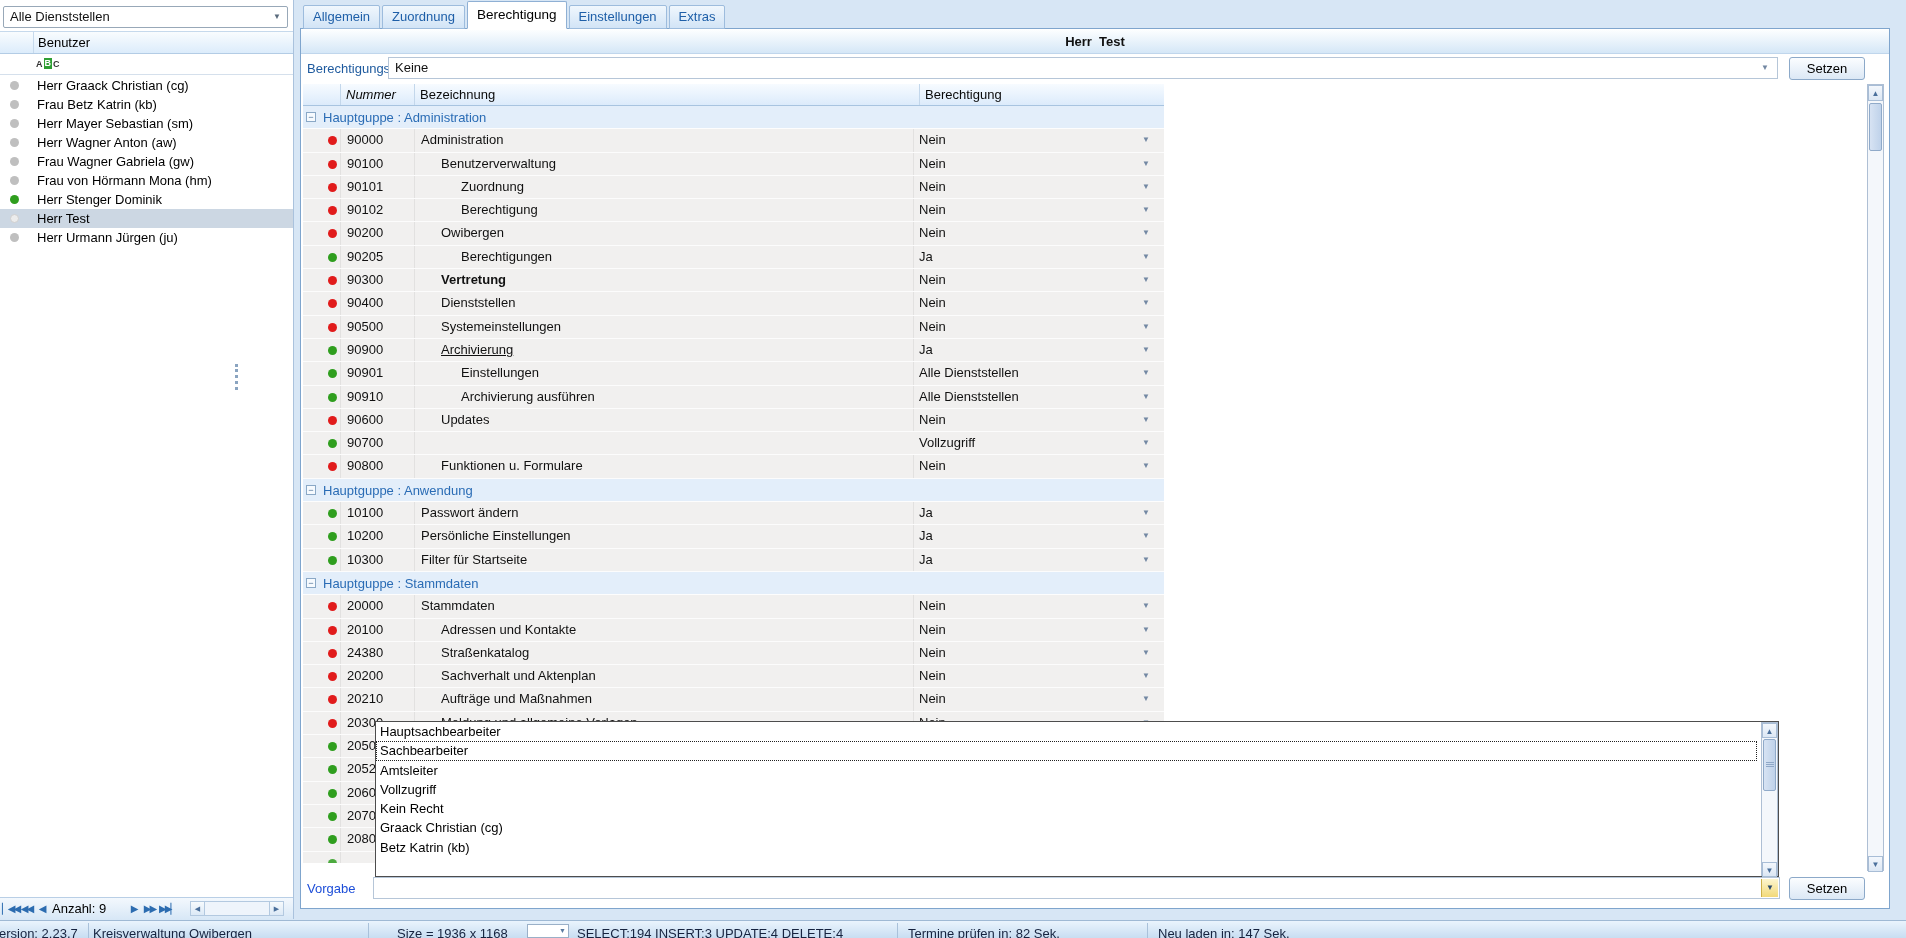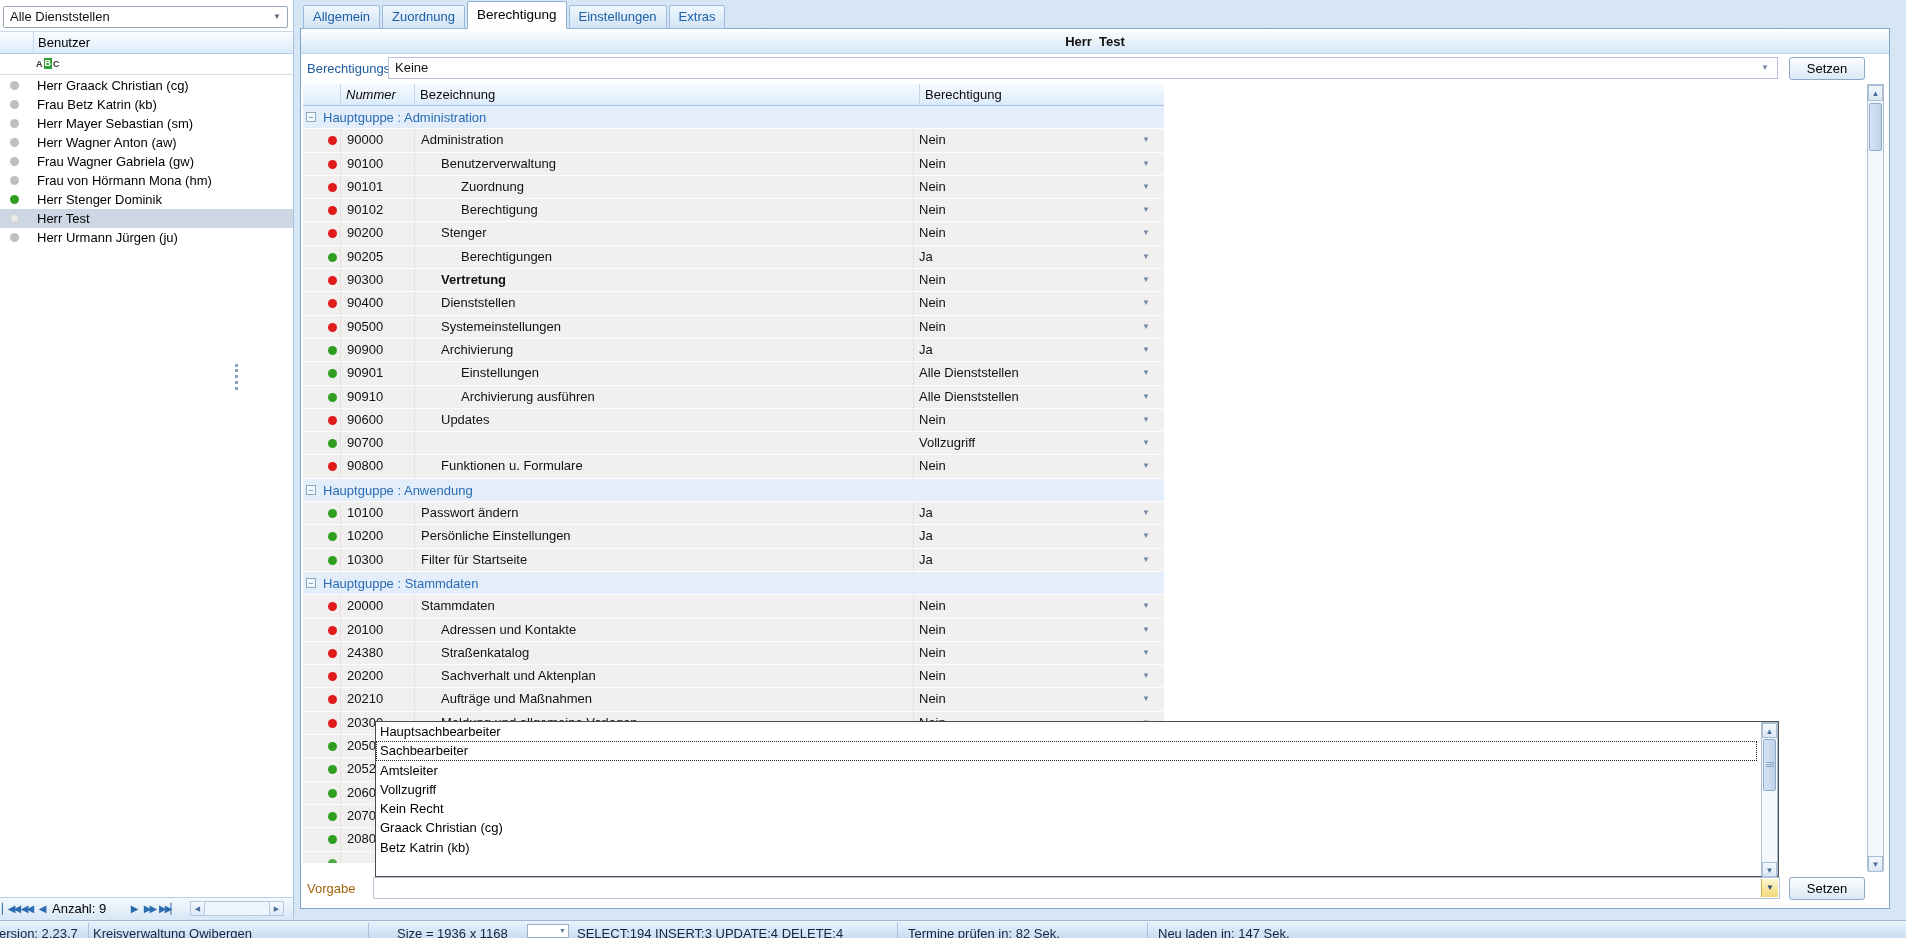--- a/index.html
+++ b/index.html
@@ -92,21 +92,21 @@
   .opt{height:19.25px;line-height:19px;padding-left:4px;color:#000;position:relative;width:1381px;box-sizing:border-box;}
   .opt.focus{outline:1px dotted #222;outline-offset:-1px;}
   #popup-scroll{position:absolute;right:0;top:0;width:17px;height:154px;}
   #popup-scroll .up{top:0;height:15px;line-height:15px;}
   #popup-scroll .down{top:139px;height:15px;line-height:15px;}
   #popup-scroll .sb-thumb{top:16px;height:52px;}
   .grip{position:absolute;left:2px;top:22px;width:8px;border-top:1px solid #8fa8c8;border-bottom:1px solid #8fa8c8;height:3px;}
   .grip:after{content:"";position:absolute;left:0;top:1px;width:8px;border-top:1px solid #8fa8c8;}
 
   
-  #vorgabe-label{left:307px;top:881px;color:#a16207;}
+  #vorgabe-label{left:307px;top:881px;color:#1d4ed8;}
   #vorgabe-input{left:373px;top:877px;width:1407px;height:22px;background:#fff;border:1px solid #b6c6d8;box-sizing:border-box;}
   #vorgabe-btn{position:absolute;right:1px;top:1px;width:16px;height:18px;background:linear-gradient(#fdf6cf,#f2d979);
                border-left:1px solid #cdb14a;color:#2b4a6b;font-size:8px;text-align:center;line-height:18px;}
 
   
   #statusbar{left:0;top:920px;width:1906px;height:18px;background:linear-gradient(#eaf4fd,#c6dcf1);border-top:1px solid #9fb9d4;overflow:hidden;}
   #statusbar .seg{position:absolute;top:3px;line-height:20px;color:#16233f;white-space:nowrap;}
   #statusbar .sep{position:absolute;top:2px;height:16px;border-left:1px solid #a9c1da;}
   #status-combo{position:absolute;left:527px;top:3px;width:42px;height:14px;background:#fff;border:1px solid #9ab0c8;box-sizing:border-box;}
   #status-combo .cmb-arrow{position:absolute;right:2px;top:0;color:#5a7ba0;font-size:7px;line-height:12px;}
@@ -245,21 +245,21 @@
         </div>
     <div class="c c1">90102</div>
     <div class="c c2" style="padding-left: 46px;">Berechtigung</div>
     <div class="c c3"><span class="pv">Nein</span><span class="row-arrow">▼</span></div>
   </div>
       <div class="irow">
     <div class="c c0">
           <span class="dot red"></span>
         </div>
     <div class="c c1">90200</div>
-    <div class="c c2" style="padding-left: 26px;">Stenger</div>
+    <div class="c c2" style="padding-left: 26px;">Owibergen</div>
     <div class="c c3"><span class="pv">Nein</span><span class="row-arrow">▼</span></div>
   </div>
       <div class="irow">
     <div class="c c0">
           <span class="dot green"></span>
         </div>
     <div class="c c1">90205</div>
     <div class="c c2" style="padding-left: 46px;">Berechtigungen</div>
     <div class="c c3"><span class="pv">Ja</span><span class="row-arrow">▼</span></div>
   </div>
@@ -285,21 +285,21 @@
         </div>
     <div class="c c1">90500</div>
     <div class="c c2" style="padding-left: 26px;">Systemeinstellungen</div>
     <div class="c c3"><span class="pv">Nein</span><span class="row-arrow">▼</span></div>
   </div>
       <div class="irow">
     <div class="c c0">
           <span class="dot green"></span>
         </div>
     <div class="c c1">90900</div>
-    <div class="c c2" style="padding-left: 26px;">Archivierung</div>
+    <div class="c c2" style="padding-left: 26px; text-decoration: underline;">Archivierung</div>
     <div class="c c3"><span class="pv">Ja</span><span class="row-arrow">▼</span></div>
   </div>
       <div class="irow">
     <div class="c c0">
           <span class="dot green"></span>
         </div>
     <div class="c c1">90901</div>
     <div class="c c2" style="padding-left: 46px;">Einstellungen</div>
     <div class="c c3"><span class="pv">Alle Dienststellen</span><span class="row-arrow">▼</span></div>
   </div>

